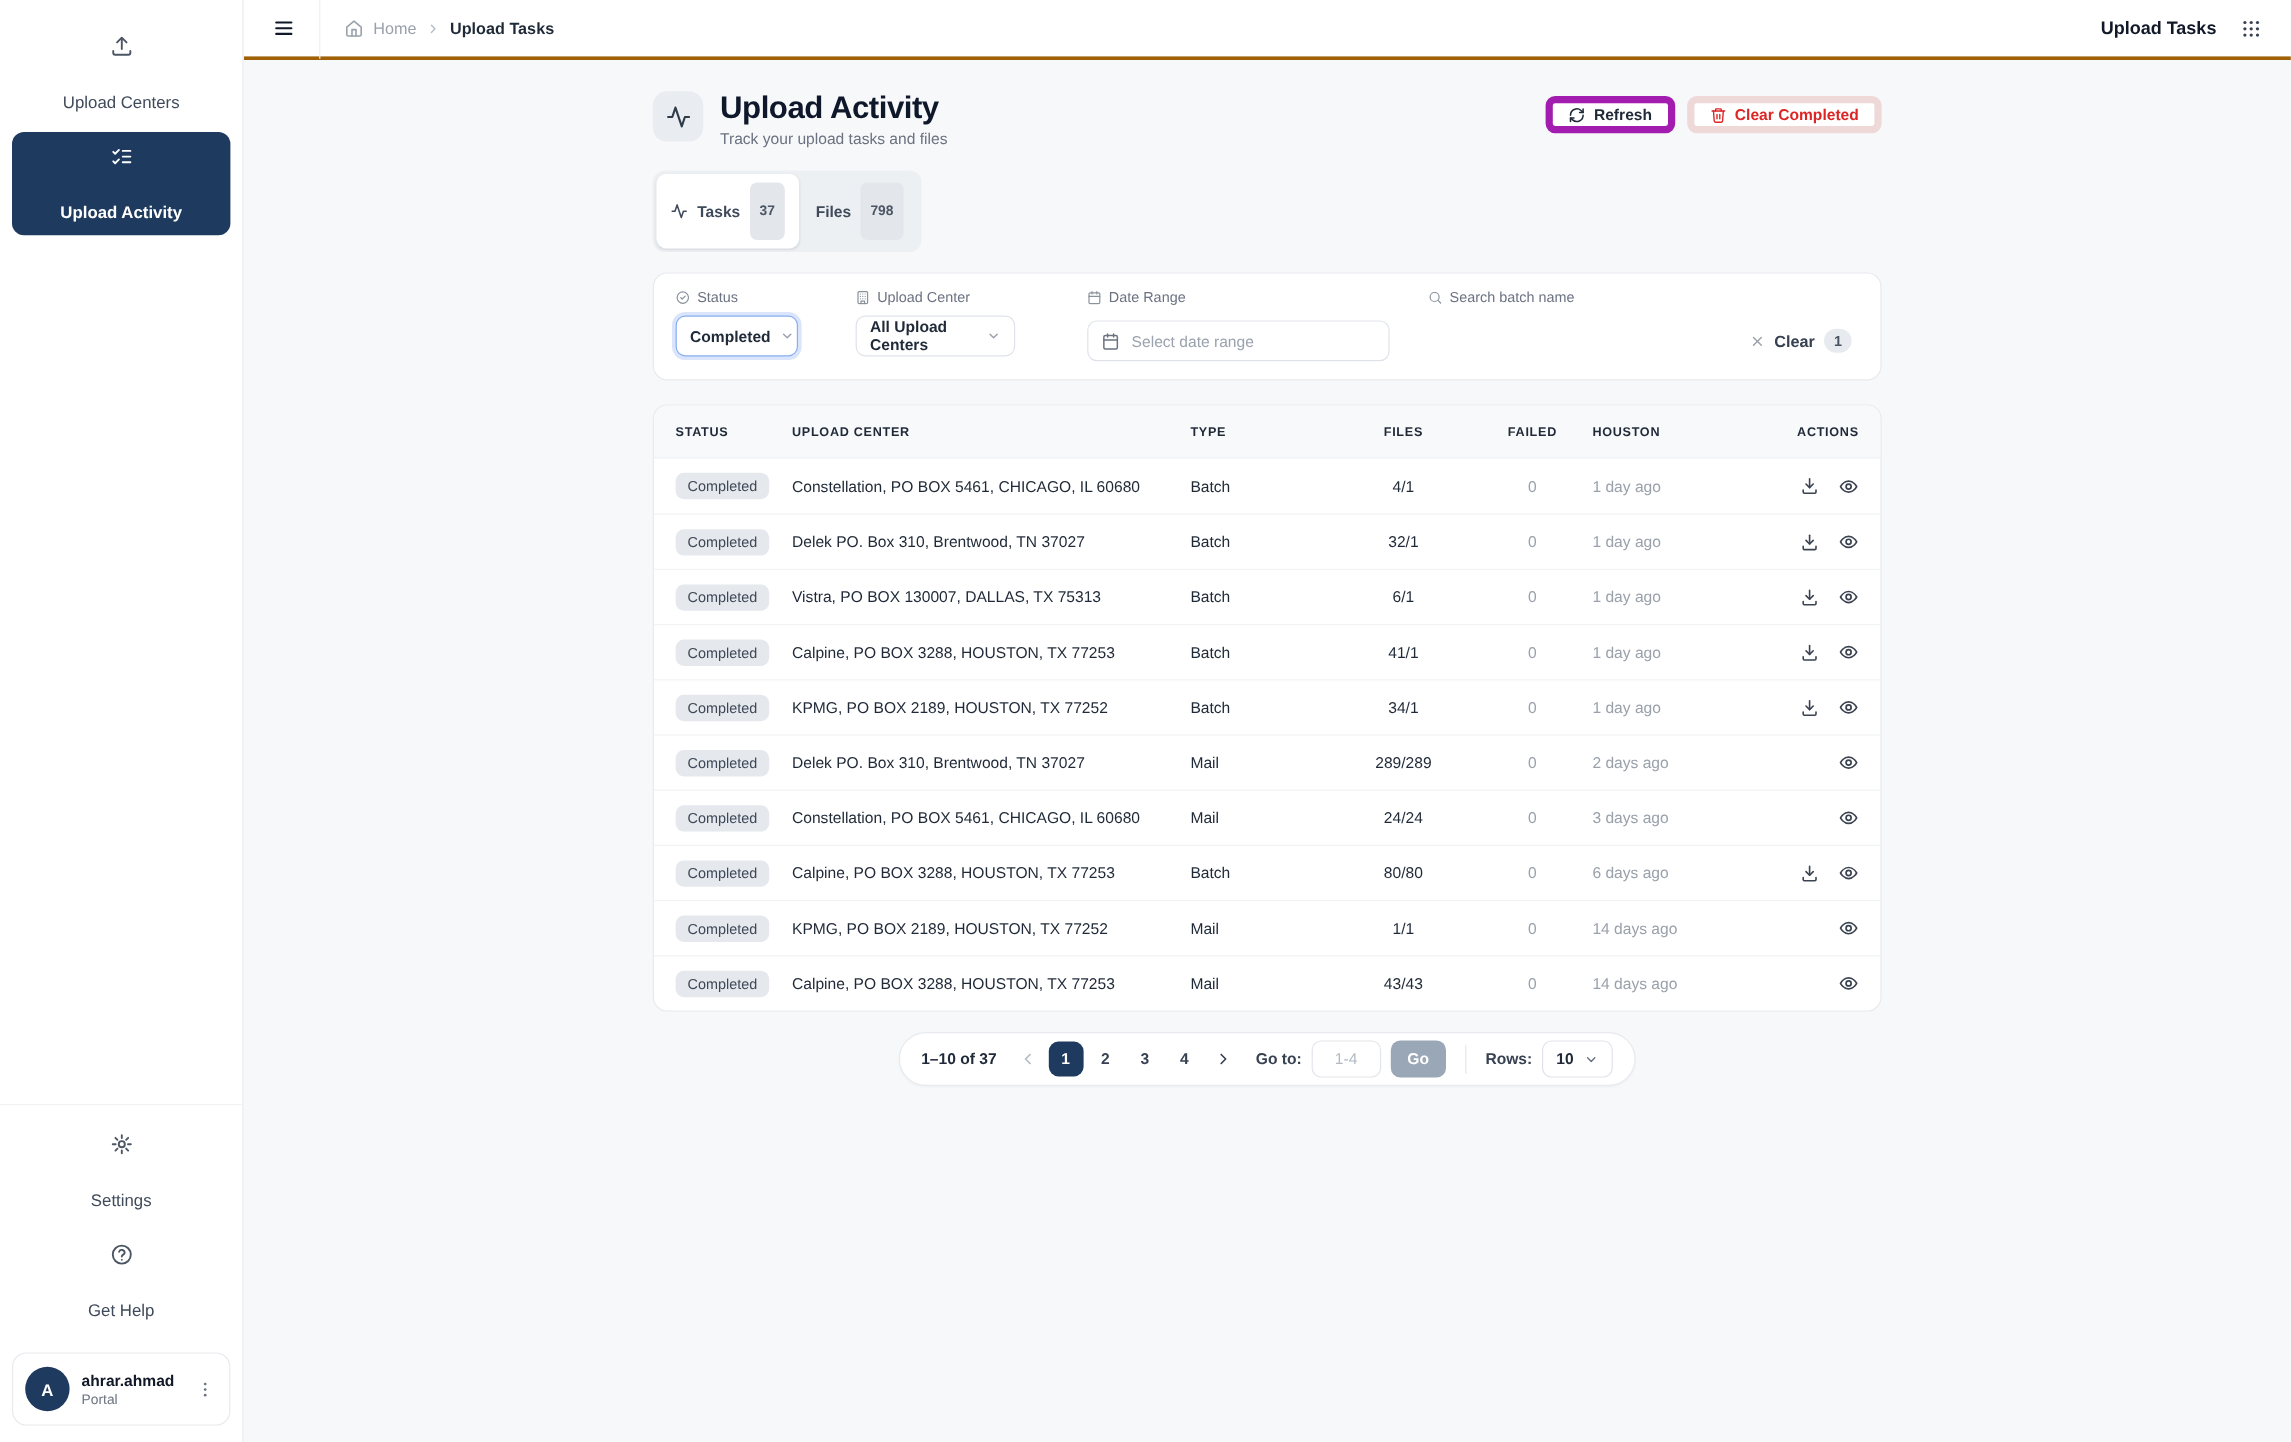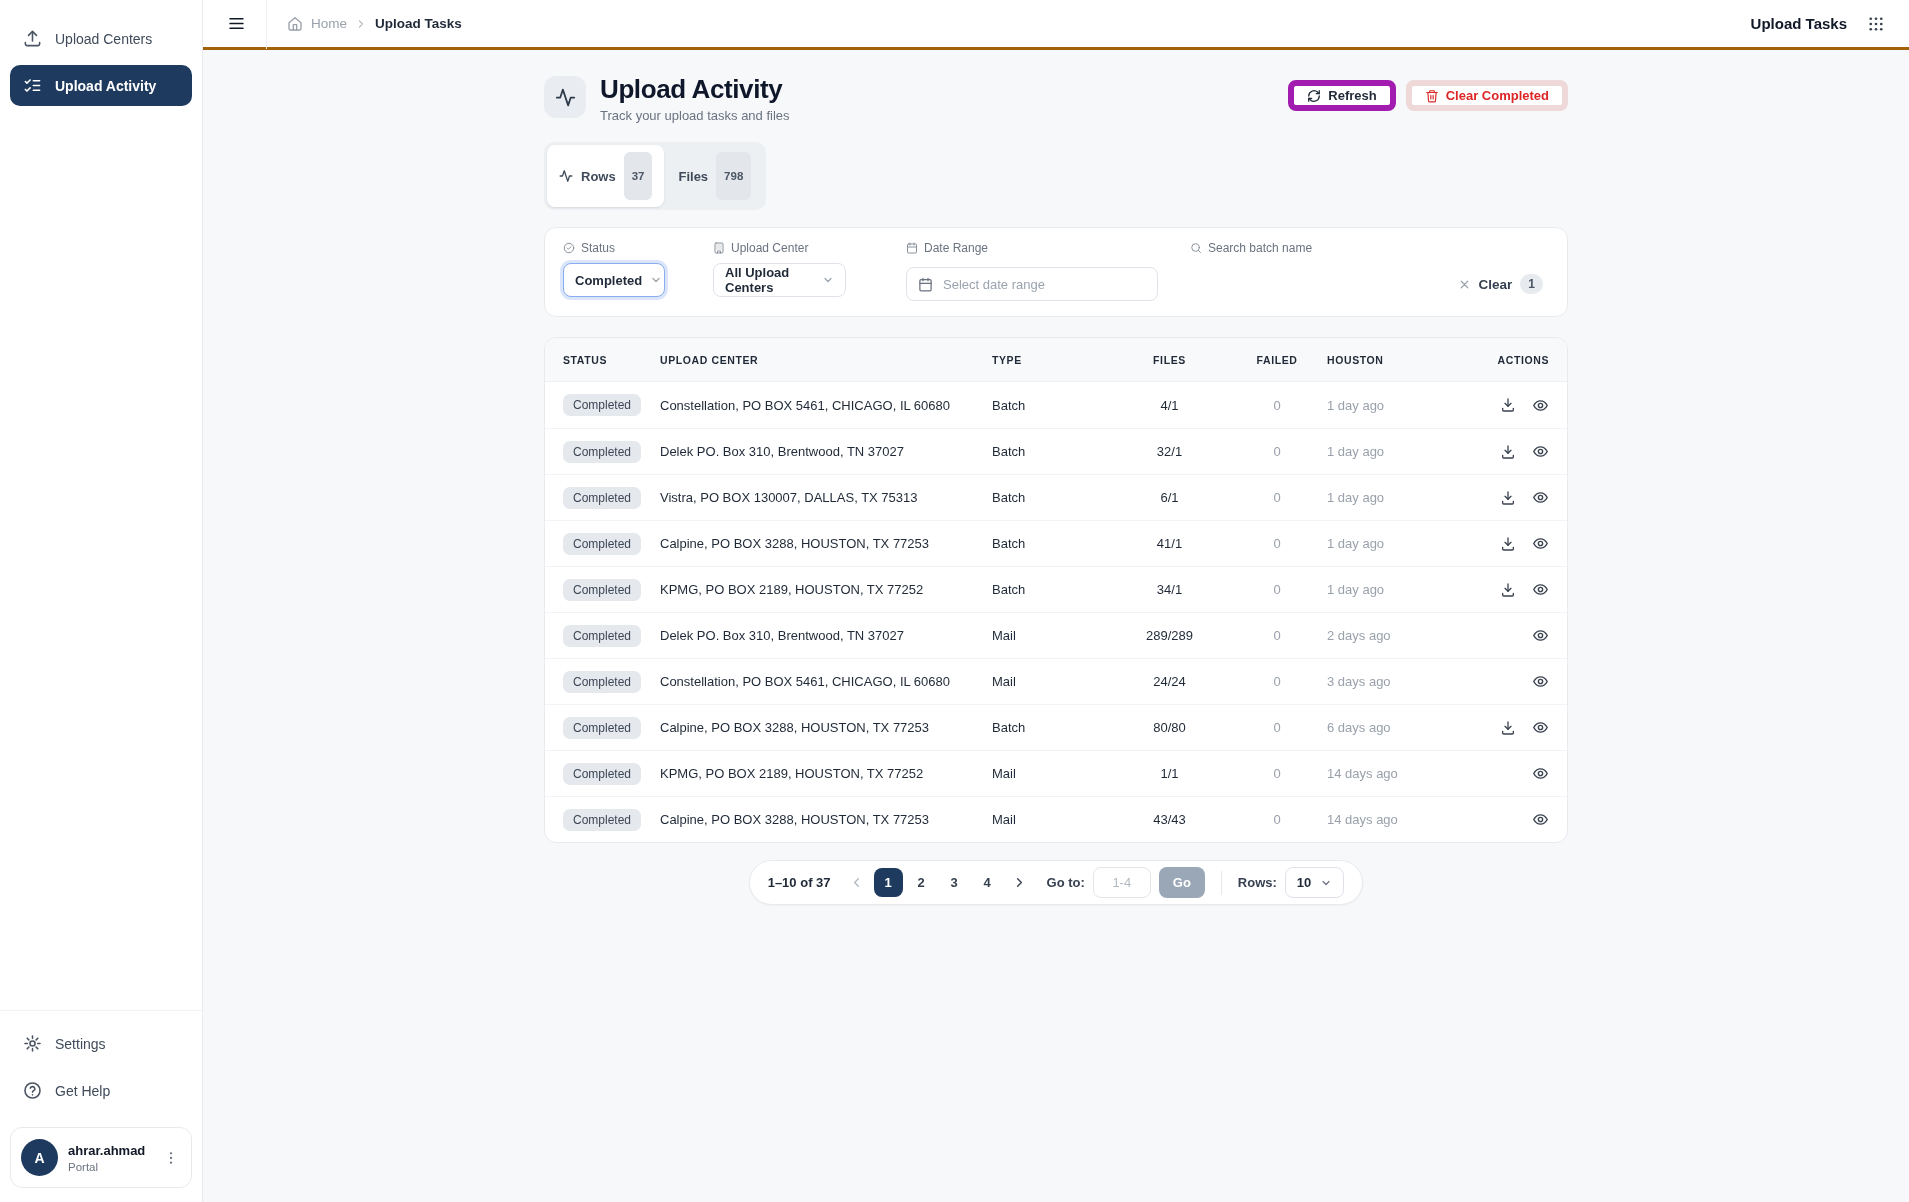--- a/index.html
+++ b/index.html
@@ -16,22 +16,22 @@
   .sidebar { position:fixed; left:0; top:0; width:203px; height:1202px; background:#fff;
     border-right:1px solid #e8eaee; display:flex; flex-direction:column; z-index:20; }
   .logo-row { padding:11px 14px 6px; position:relative; }
   .wordmark { font-size:25px; font-weight:800; letter-spacing:-0.8px; line-height:1; white-space:nowrap; display:flex; align-items:flex-start; }
   .wm-navy { color:#16365f; } .wm-gold { color:#f2ac1d; }
   .wm-arrow { margin:-2px 0 0 1px; }
   .logo-sub { display:flex; justify-content:flex-end; align-items:center; gap:2px;
     font-size:13.5px; font-weight:800; color:#16365f; margin-top:1px; padding-right:22px; letter-spacing:-0.2px; }
   .collapse-btn { position:absolute; right:10px; top:21px; color:#6b7280; background:none; border:none; cursor:pointer; padding:2px; }
   .side-nav { margin-top:12px; }
-  .nav-item { display:flex; align-items:center; gap:13px; margin:6px 10px; padding:11px 13px;
-    border-radius:10px; font-size:14px; font-weight:500; color:#3f4a5a; cursor:pointer; }
+  .nav-item { display:flex; align-items:center; gap:29px; margin:6px 10px; padding:11px 13px;
+    border-radius:10px; font-size:14px; font-weight:500; color:#3f4a5a; cursor:pointer;flex-direction:column; }
   .nav-item .nicon { width:19px; height:19px; color:#4b5563; flex:0 0 auto; }
   .nav-item.active { background:#1e3a5f; color:#fff; font-weight:600; }
   .nav-item.active .nicon { color:#fff; }
   .sidebar-bottom { margin-top:auto; border-top:1px solid #f0f2f5; padding-top:6px; }
   .user-card { margin:16px 10px 14px; border:1px solid #e8eaee; border-radius:12px; padding:11px 10px;
     display:flex; align-items:center; gap:10px; background:#fff; cursor:pointer; }
   .avatar { width:37px; height:37px; border-radius:50%; background:#1e3a5f; color:#fff;
     display:flex; align-items:center; justify-content:center; font-size:14px; font-weight:700; flex:0 0 auto; }
   .user-name { font-size:13px; font-weight:700; color:#111827; }
   .user-role { font-size:11.5px; color:#6b7280; margin-top:3px; }
@@ -285,21 +285,21 @@
       </div>
     </div>
 
     <div class="tabs">
       <div class="tab active">
         <span>
           <svg width="14" height="14" viewBox="0 0 24 24" fill="none" stroke="currentColor" stroke-width="2.2" stroke-linecap="round" stroke-linejoin="round">
               <path d="M22 12h-4l-3 9L9 3l-3 9H2"></path>
             </svg>
         </span>
-        <span>Rows</span>
+        <span>Tasks</span>
         <span class="tab-badge">37</span>
       </div>
       <div class="tab">
         <span>Files</span>
         <span class="tab-badge">798</span>
       </div>
     </div>
 
     
     <div class="filter-card">

